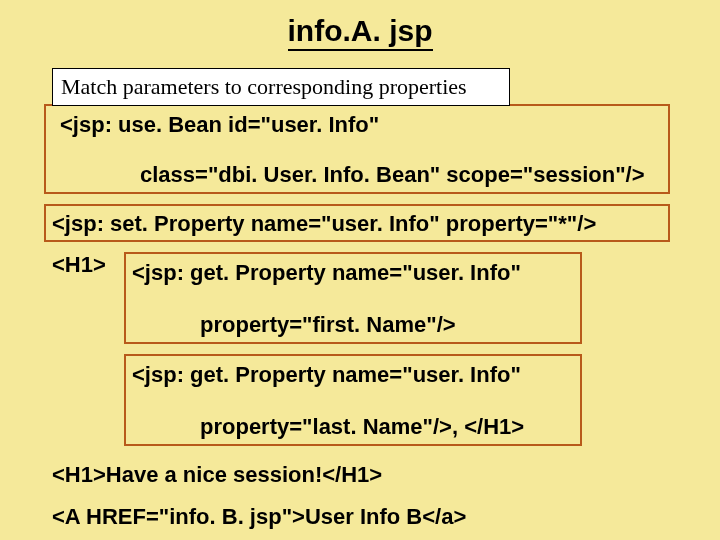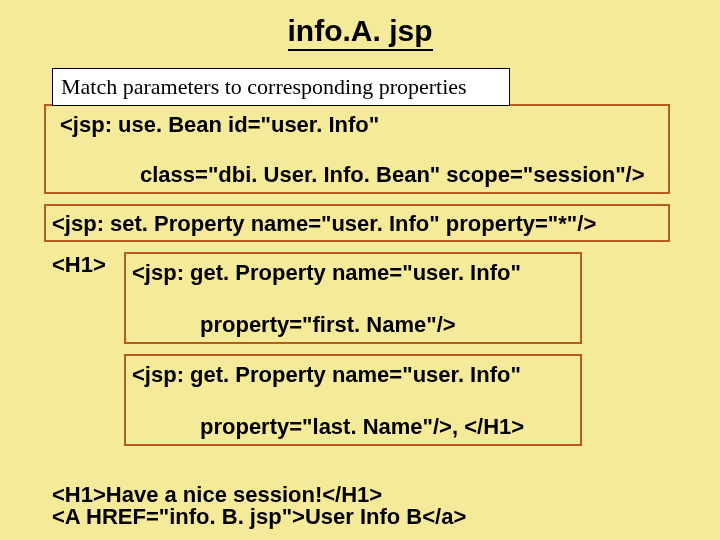--- a/index.html
+++ b/index.html
@@ -115,16 +115,16 @@
   <div class="box4"></div>
 
   <div class="code-line" style="top:112px; left:60px;">&lt;jsp: use. Bean id="user. Info"</div>
   <div class="code-line" style="top:162px; left:140px;">class="dbi. User. Info. Bean" scope="session"/&gt;</div>
   <div class="code-line" style="top:211px; left:52px;">&lt;jsp: set. Property name="user. Info" property="*"/&gt;</div>
   <div class="code-line" style="top:252px; left:52px;">&lt;H1&gt;</div>
   <div class="code-line" style="top:260px; left:132px;">&lt;jsp: get. Property name="user. Info"</div>
   <div class="code-line" style="top:312px; left:200px;">property="first. Name"/&gt;</div>
   <div class="code-line" style="top:362px; left:132px;">&lt;jsp: get. Property name="user. Info"</div>
   <div class="code-line" style="top:414px; left:200px;">property="last. Name"/&gt;, &lt;/H1&gt;</div>
-  <div class="code-line" style="top:462px; left:52px;margin-top:20px;">&lt;H1&gt;Have a nice session!&lt;/H1&gt;</div>
+  <div class="code-line" style="top:462px; left:52px;">&lt;H1&gt;Have a nice session!&lt;/H1&gt;</div>
   <div class="code-line" style="top:504px; left:52px;">&lt;A HREF="info. B. jsp"&gt;User Info B&lt;/a&gt;</div>
 
 </div>
 
 </body></html>

